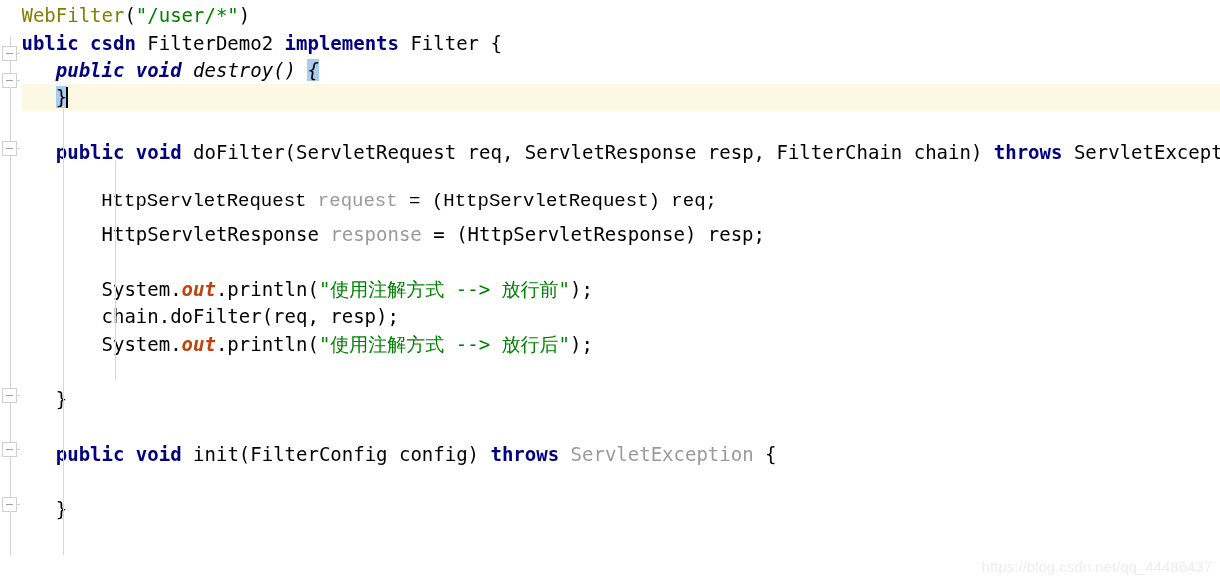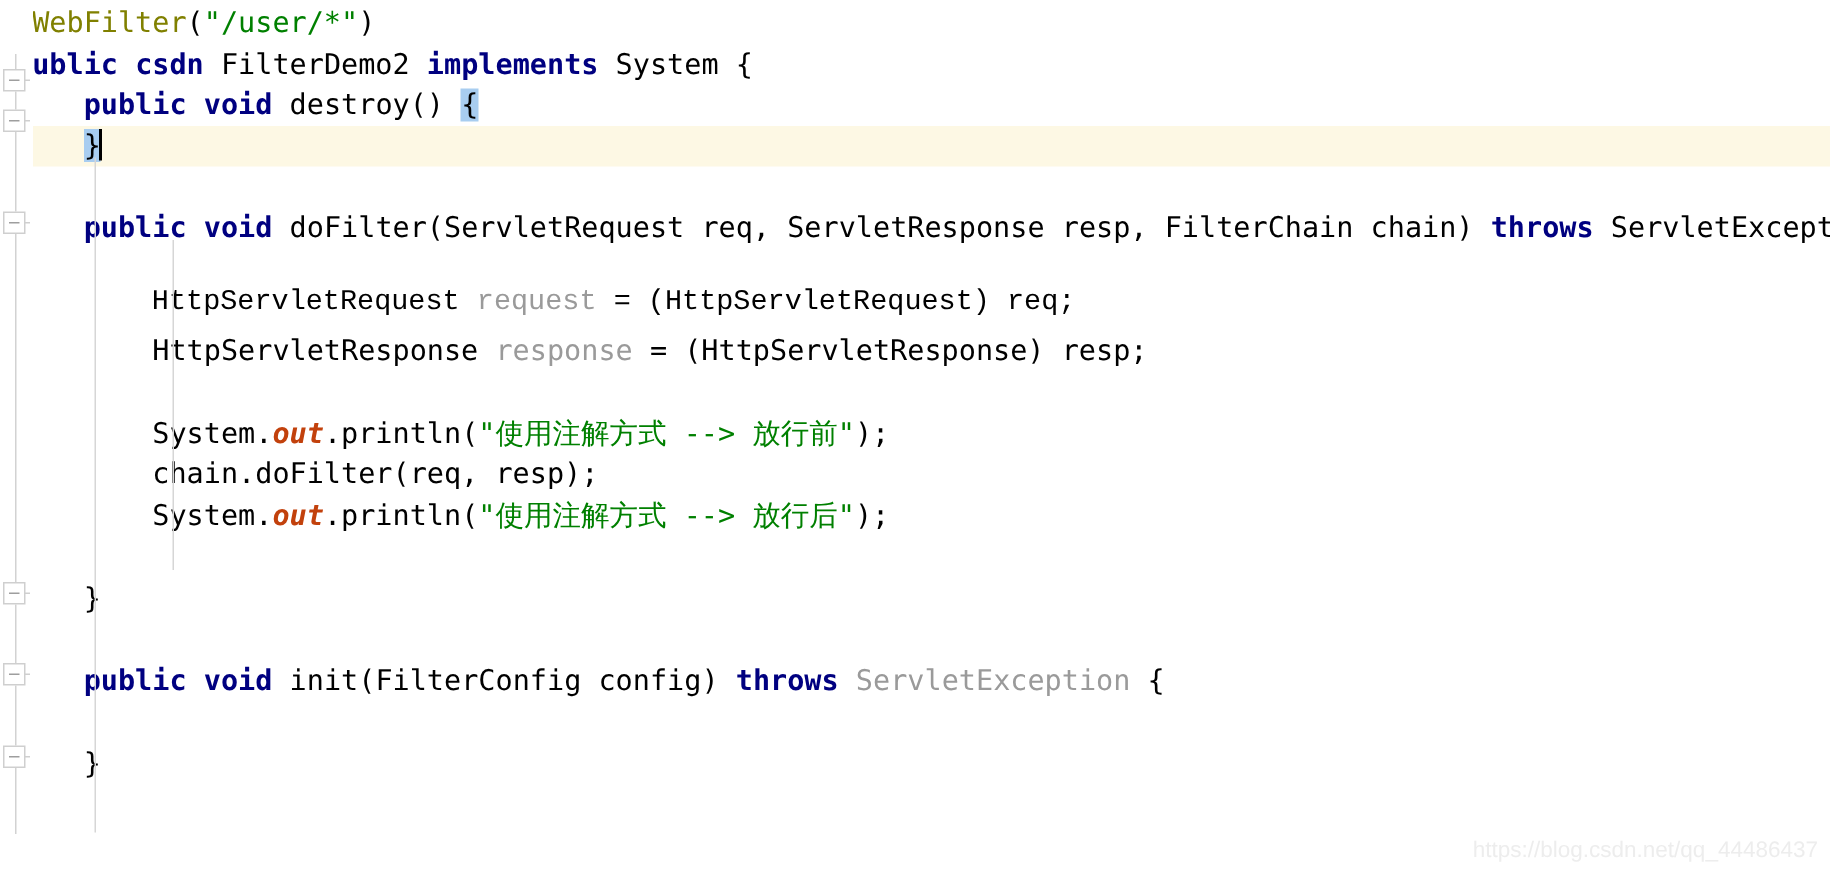--- a/index.html
+++ b/index.html
@@ -156,22 +156,22 @@
       </div>
   </div>
 
   <div id="code">
     <div id="indent-guides">
         <div class="indent-guide" style="left: 63px; top: 105px; height: 450px;"></div>
         <div class="indent-guide" style="left: 115px; top: 160px; height: 220px;"></div>
       </div>
     <div id="lines">
         <div class="line" style="top: 2px;"><span class="txt"><span class="ann">@WebFilter</span><span class="plain">(</span><span class="str">"/user/*"</span><span class="plain">)</span></span></div>
-        <div class="line" style="top: 30px;"><span class="txt"><span class="kw">public</span><span class="plain"> </span><span class="kw">csdn</span><span class="plain"> FilterDemo2 </span><span class="kw">implements</span><span class="plain"> System {</span></span></div>
-        <div class="line" style="top: 57px;"><span class="txt"><span class="plain">    </span><span class="kw">public</span><span class="plain"> </span><span class="kw">void</span><span class="plain"> destroy() </span><span class="plain brace-hl">{</span></span></div>
+        <div class="line" style="top: 30px;"><span class="txt"><span class="kw">public</span><span class="plain"> </span><span class="kw">csdn</span><span class="plain"> FilterDemo2 </span><span class="kw">implements</span><span class="plain"> Filter {</span></span></div>
+        <div class="line" style="top: 57px; font-style: italic;"><span class="txt"><span class="plain">    </span><span class="kw">public</span><span class="plain"> </span><span class="kw">void</span><span class="plain"> destroy() </span><span class="plain brace-hl">{</span></span></div>
         <div class="line current" style="top: 84px;"><span class="txt"><span class="plain">    </span><span class="plain brace-hl">}</span><span class="caret"></span></span></div>
         <div class="line" style="top: 111px;"><span class="txt"></span></div>
         <div class="line" style="top: 139px;"><span class="txt"><span class="plain">    </span><span class="kw">public</span><span class="plain"> </span><span class="kw">void</span><span class="plain"> doFilter(ServletRequest req, ServletResponse resp, FilterChain chain) </span><span class="kw">throws</span><span class="plain"> ServletException, IOException {</span></span></div>
         <div class="line" style="top: 166px;"><span class="txt"></span></div>
         <div class="line" style="top: 188px; font-family: Liberation Mono, monospace;"><span class="txt"><span class="plain">        HttpServletRequest </span><span class="gray">request</span><span class="plain"> = (HttpServletRequest) req;</span></span></div>
         <div class="line" style="top: 221px;"><span class="txt"><span class="plain">        HttpServletResponse </span><span class="gray">response</span><span class="plain"> = (HttpServletResponse) resp;</span></span></div>
         <div class="line" style="top: 249px;"><span class="txt"></span></div>
         <div class="line" style="top: 276px;"><span class="txt"><span class="plain">        System.</span><span class="field">out</span><span class="plain">.println(</span><span class="str">"使用注解方式 --&gt; 放行前"</span><span class="plain">);</span></span></div>
         <div class="line" style="top: 303px;"><span class="txt"><span class="plain">        chain.doFilter(req, resp);</span></span></div>
         <div class="line" style="top: 331px;"><span class="txt"><span class="plain">        System.</span><span class="field">out</span><span class="plain">.println(</span><span class="str">"使用注解方式 --&gt; 放行后"</span><span class="plain">);</span></span></div>

